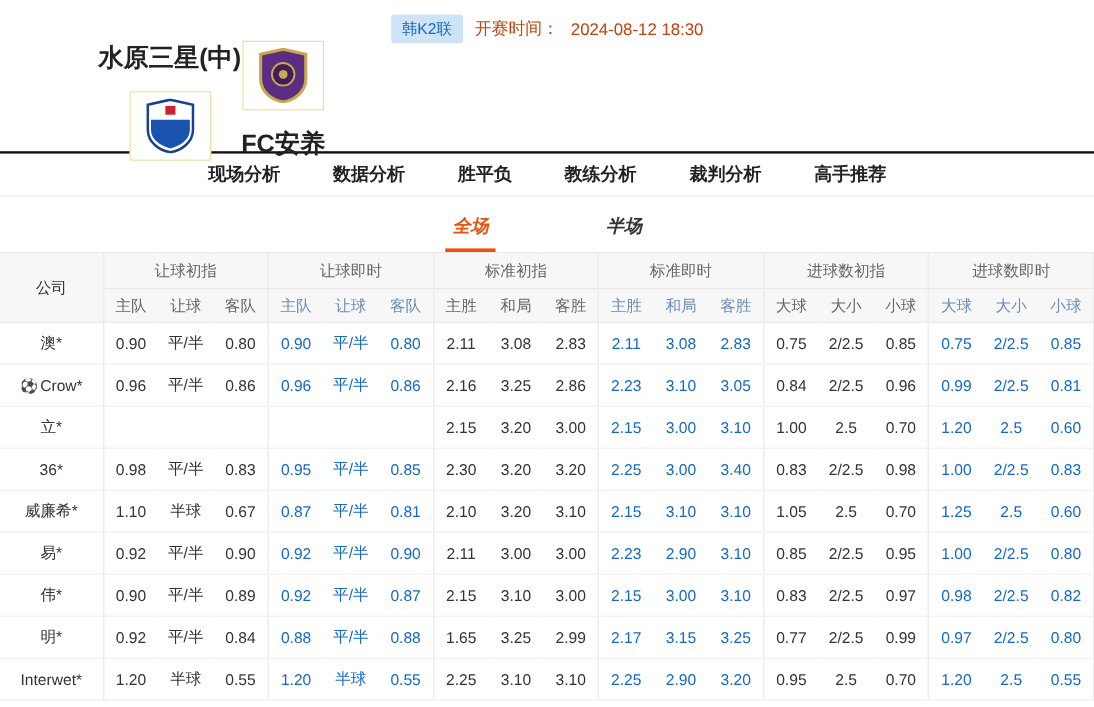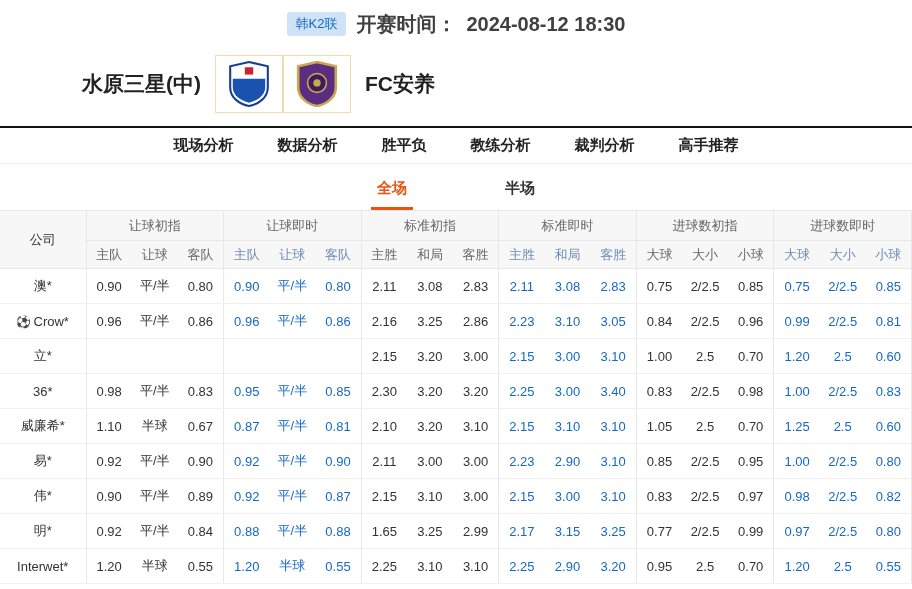--- a/index.html
+++ b/index.html
@@ -5,41 +5,41 @@
   * { margin:0; padding:0; box-sizing:border-box; }
   html,body { background:#fff; }
   body {
     width:912px; height:589px; overflow:hidden;
     font-family:"Liberation Sans","DejaVu Sans",sans-serif;
     color:#333;
   }
   
   .topbar { height:42px; display:flex; align-items:center; justify-content:center; gap:10px; padding-top:6px; }
   .league-badge { background:#cfe3f7; color:#1568c4; font-size:13px; padding:3px 9px; border-radius:3px; }
-  .time-label, .time-value { font-size:20px; font-weight:bold; color:#404040; }
+  .time-label, .time-value { font-size:14px; font-weight:normal; color:#c2410c; }
 
   
   .match-header { height:84px; display:flex; align-items:center; }
-  .team { display:flex; align-items:center; gap:14px; }
+  .team { display:flex; align-items:center; gap:14px;flex-direction:column; }
   .team.home { margin-left:82px; }
   .team.away { margin-right:34px; }
   .team-name { font-size:21px; font-weight:bold; color:#222; white-space:nowrap; }
   .logo-box { width:68px; height:58px; border:1px solid #f3dca8; display:flex; align-items:center; justify-content:center; background:#fff; }
   .countdown { flex:1; text-align:center; font-size:14px; color:#333; }
   .cd-num { font-size:22px; font-weight:bold; color:#1568c4; margin:0 6px; position:relative; top:1px; }
 
   .divider { height:2px; background:#141414; }
 
   
   .nav { height:36px; display:flex; align-items:center; justify-content:center; gap:36px; border-bottom:1px solid #eee; }
   .nav-item { font-size:15px; font-weight:bold; color:#222; cursor:pointer; padding:6px 4px; }
   .nav-item.active { background:#e8540d; color:#fff; padding:6px 18px; border-radius:17px; }
 
   
-  .subtabs { height:46px; display:flex; align-items:flex-end; justify-content:center; gap:86px; padding-bottom:0; }
+  .subtabs { height:46px; display:flex; align-items:flex-end; justify-content:center; gap:86px; padding-bottom:0;font-style:italic; }
   .subtab { font-size:15px; font-weight:bold; color:#333; cursor:pointer; padding:10px 6px 12px; }
   .subtab.active { color:#e8540d; border-bottom:3px solid #e8540d; padding-bottom:9px; }
 
   
   table { width:100%; border-collapse:collapse; font-size:13px; table-layout:fixed; }
   th, td { text-align:center; vertical-align:middle; }
   thead th { background:#f7f7f7; color:#666; font-weight:normal; border-bottom:1px solid #e8e8e8; }
   thead tr.grp th { height:30px; border-top:1px solid #e8e8e8; }
   thead tr.sub th { height:28px; }
   tbody td { height:35px; border-bottom:1px solid #f0f0f0; color:#333; }

